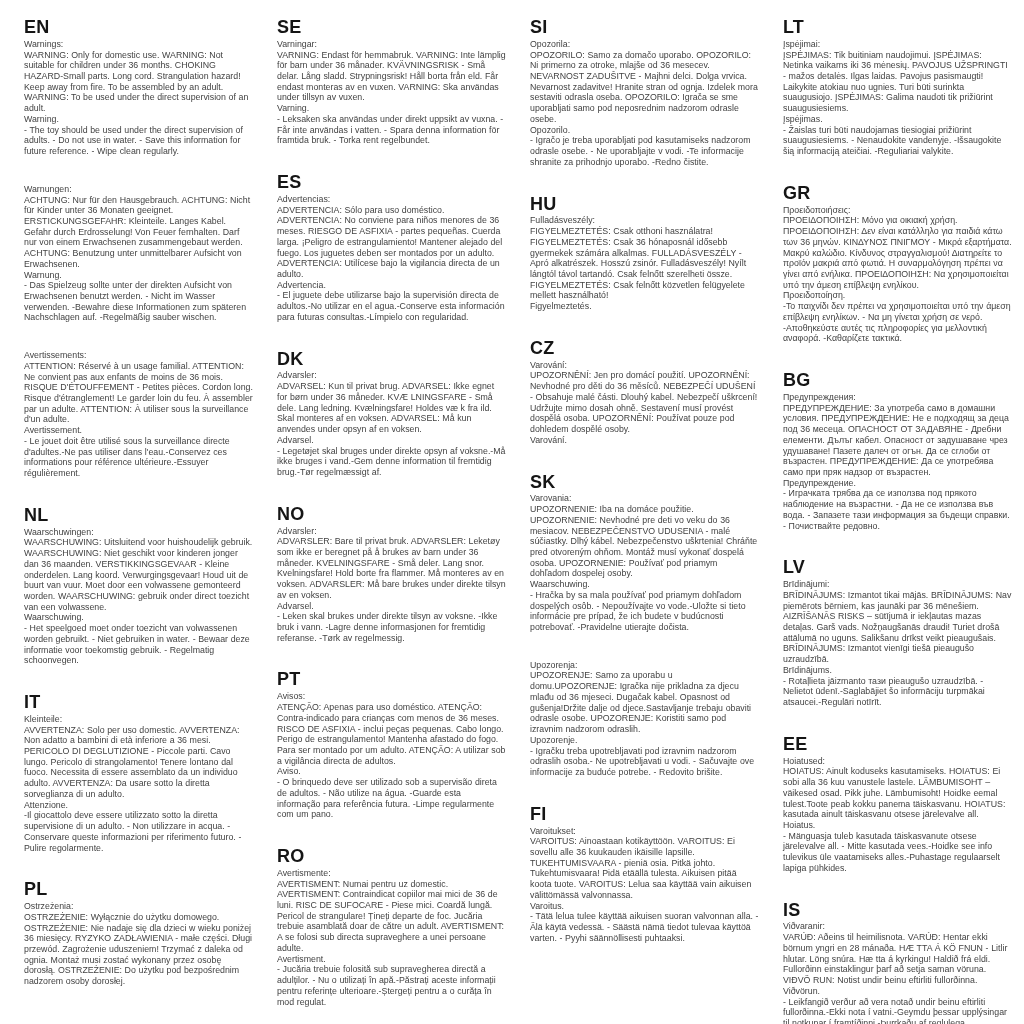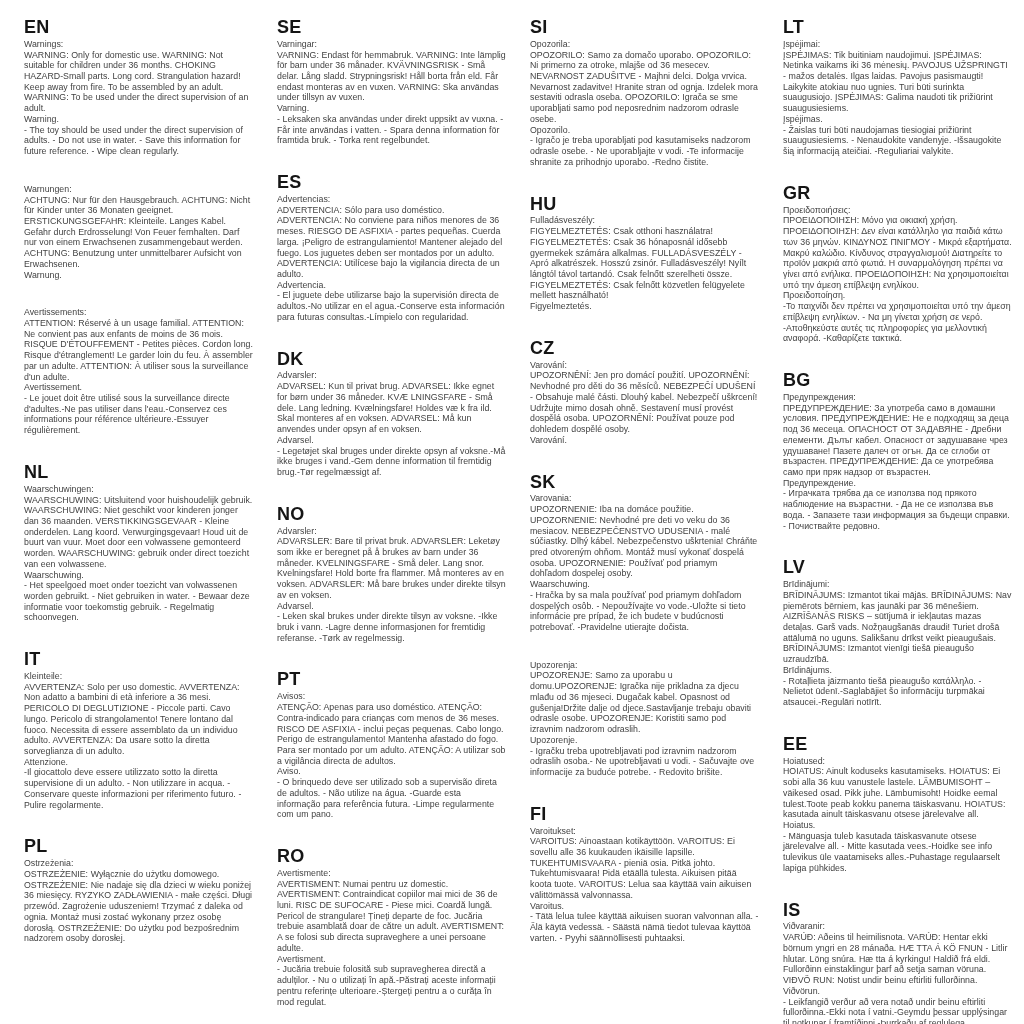--- a/index.html
+++ b/index.html
@@ -48,20 +48,21 @@
         <h2 class="lang-code">EN</h2>
         <p class="warning-text">Warnings:</p>
         <p class="warning-text">WARNING: Only for domestic use. WARNING: Not suitable for children under 36 months. CHOKING HAZARD-Small parts. Long cord. Strangulation hazard! Keep away from fire. To be assembled by an adult. WARNING: To be used under the direct supervision of an adult.</p>
         <p class="warning-text">Warning.</p>
         <p class="warning-text">- The toy should be used under the direct supervision of adults. - Do not use in water. - Save this information for future reference. - Wipe clean regularly.</p>
       </section>
       <section class="lang-section">
         <p class="warning-text">Warnungen:</p>
         <p class="warning-text">ACHTUNG: Nur für den Hausgebrauch. ACHTUNG: Nicht für Kinder unter 36 Monaten geeignet. ERSTICKUNGSGEFAHR: Kleinteile. Langes Kabel. Gefahr durch Erdrosselung! Von Feuer fernhalten. Darf nur von einem Erwachsenen zusammengebaut werden. ACHTUNG: Benutzung unter unmittelbarer Aufsicht von Erwachsenen.</p>
         <p class="warning-text">Warnung.</p>
+        <p class="warning-text">- Das Spielzeug sollte unter der direkten Aufsicht von Erwachsenen benutzt werden. - Nicht im Wasser verwenden. -Bewahre diese Informationen zum späteren Nachschlagen auf. -Regelmäßig sauber wischen.</p>
       </section>
       <section class="lang-section">
         <p class="warning-text">Avertissements:</p>
         <p class="warning-text">ATTENTION: Réservé à un usage familial. ATTENTION: Ne convient pas aux enfants de moins de 36 mois. RISQUE D'ÉTOUFFEMENT - Petites pièces. Cordon long. Risque d'étranglement! Le garder loin du feu. À assembler par un adulte. ATTENTION: À utiliser sous la surveillance d'un adulte.</p>
         <p class="warning-text">Avertissement.</p>
         <p class="warning-text">- Le jouet doit être utilisé sous la surveillance directe d'adultes.-Ne pas utiliser dans l'eau.-Conservez ces informations pour référence ultérieure.-Essuyer régulièrement.</p>
       </section>
       <section class="lang-section">
         <h2 class="lang-code">NL</h2>
         <p class="warning-text">Waarschuwingen:</p>
@@ -187,21 +188,21 @@
         <p class="warning-text">Предупреждения:</p>
         <p class="warning-text">ПРЕДУПРЕЖДЕНИЕ: За употреба само в домашни условия. ПРЕДУПРЕЖДЕНИЕ: Не е подходящ за деца под 36 месеца. ОПАСНОСТ ОТ ЗАДАВЯНЕ - Дребни елементи. Дълъг кабел. Опасност от задушаване чрез удушаване! Пазете далеч от огън. Да се сглоби от възрастен. ПРЕДУПРЕЖДЕНИЕ: Да се употребява само при пряк надзор от възрастен.</p>
         <p class="warning-text">Предупреждение.</p>
         <p class="warning-text">- Играчката трябва да се използва под прякото наблюдение на възрастни. - Да не се използва във вода. - Запазете тази информация за бъдещи справки. - Почиствайте редовно.</p>
       </section>
       <section class="lang-section">
         <h2 class="lang-code">LV</h2>
         <p class="warning-text">Brīdinājumi:</p>
         <p class="warning-text">BRĪDINĀJUMS: Izmantot tikai mājās. BRĪDINĀJUMS: Nav piemērots bērniem, kas jaunāki par 36 mēnešiem. AIZRĪŠANĀS RISKS – sūtījumā ir iekļautas mazas detaļas. Garš vads. Nožņaugšanās draudi! Turiet drošā attālumā no uguns. Salikšanu drīkst veikt pieaugušais. BRĪDINĀJUMS: Izmantot vienīgi tiešā pieaugušo uzraudzībā.</p>
         <p class="warning-text">Brīdinājums.</p>
-        <p class="warning-text">- Rotaļlieta jāizmanto tiešā pieaugušo κατάλληλο. - Nelietot ūdenī.-Saglabājiet šo informāciju turpmākai atsaucei.-Regulāri notīrīt.</p>
+        <p class="warning-text">- Rotaļlieta jāizmanto тази pieaugušo uzraudzībā. - Nelietot ūdenī.-Saglabājiet šo informāciju turpmākai atsaucei.-Regulāri notīrīt.</p>
       </section>
       <section class="lang-section">
         <h2 class="lang-code">EE</h2>
         <p class="warning-text">Hoiatused:</p>
         <p class="warning-text">HOIATUS: Ainult koduseks kasutamiseks. HOIATUS: Ei sobi alla 36 kuu vanustele lastele. LÄMBUMISOHT – väikesed osad. Pikk juhe. Lämbumisoht! Hoidke eemal tulest.Toote peab kokku panema täiskasvanu. HOIATUS: kasutada ainult täiskasvanu otsese järelevalve all.</p>
         <p class="warning-text">Hoiatus.</p>
         <p class="warning-text">- Mänguasja tuleb kasutada täiskasvanute otsese järelevalve all. - Mitte kasutada vees.-Hoidke see info tulevikus üle vaatamiseks alles.-Puhastage regulaarselt lapiga pühkides.</p>
       </section>
       <section class="lang-section">
         <h2 class="lang-code">IS</h2>

